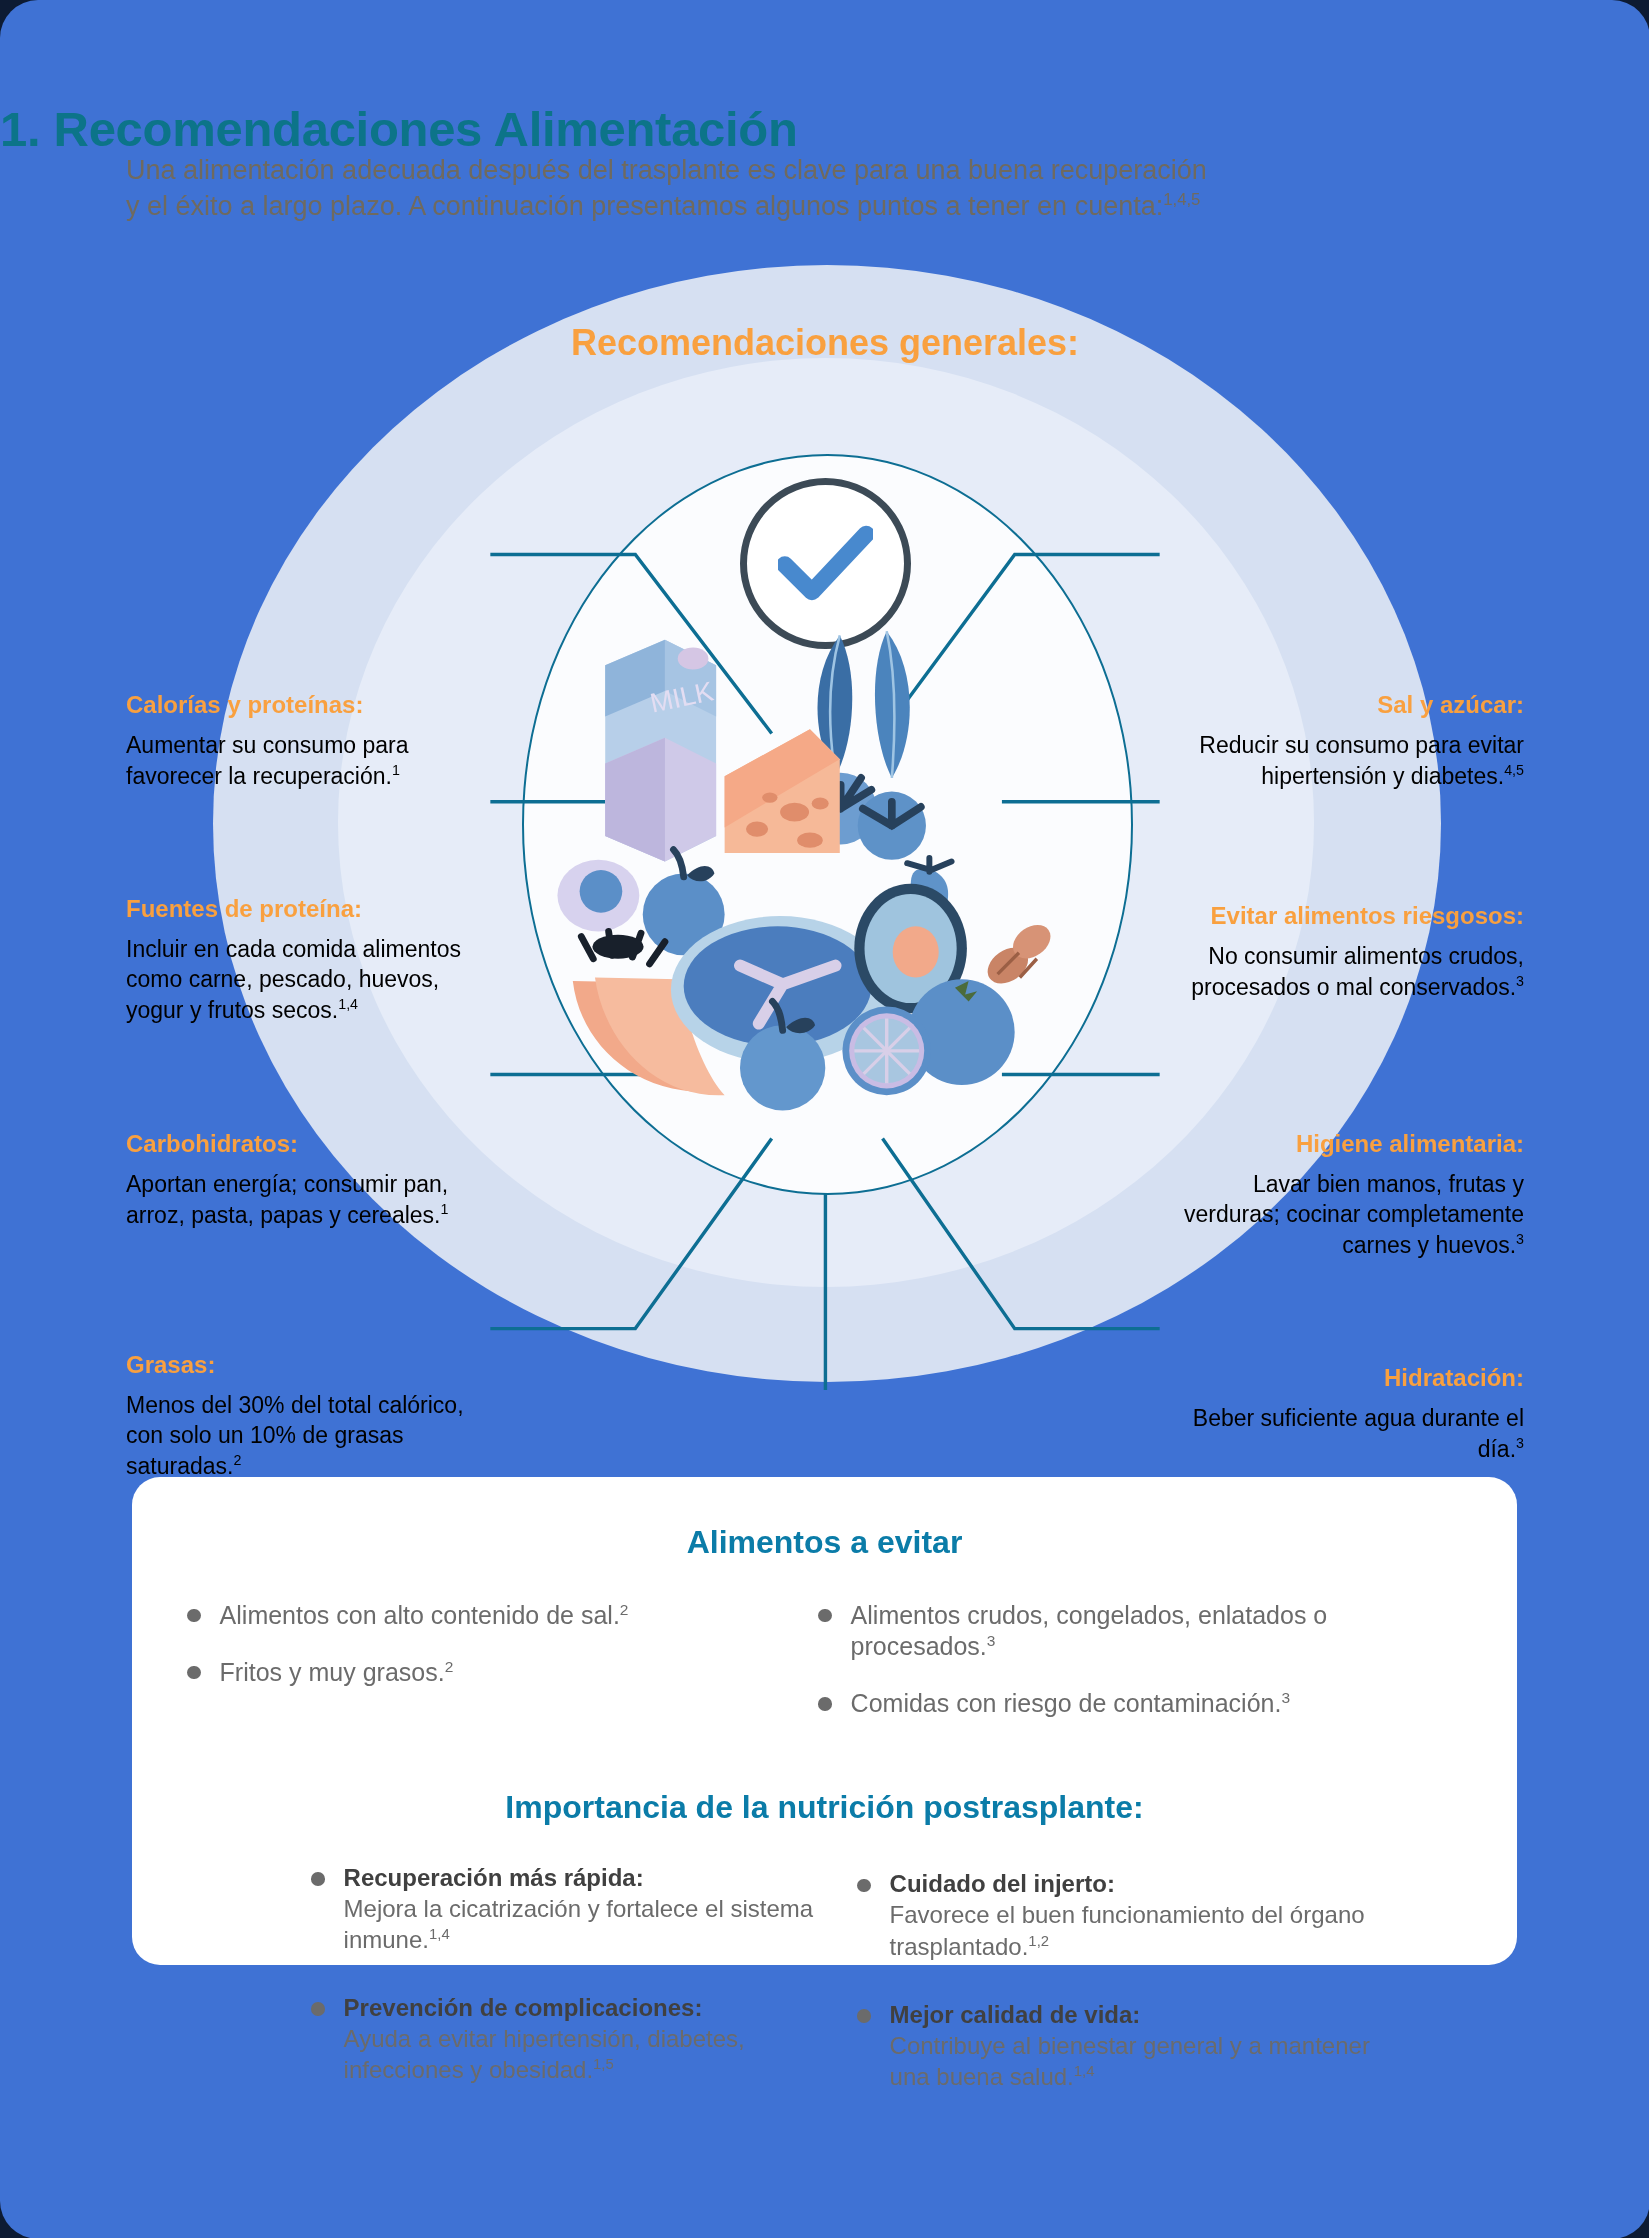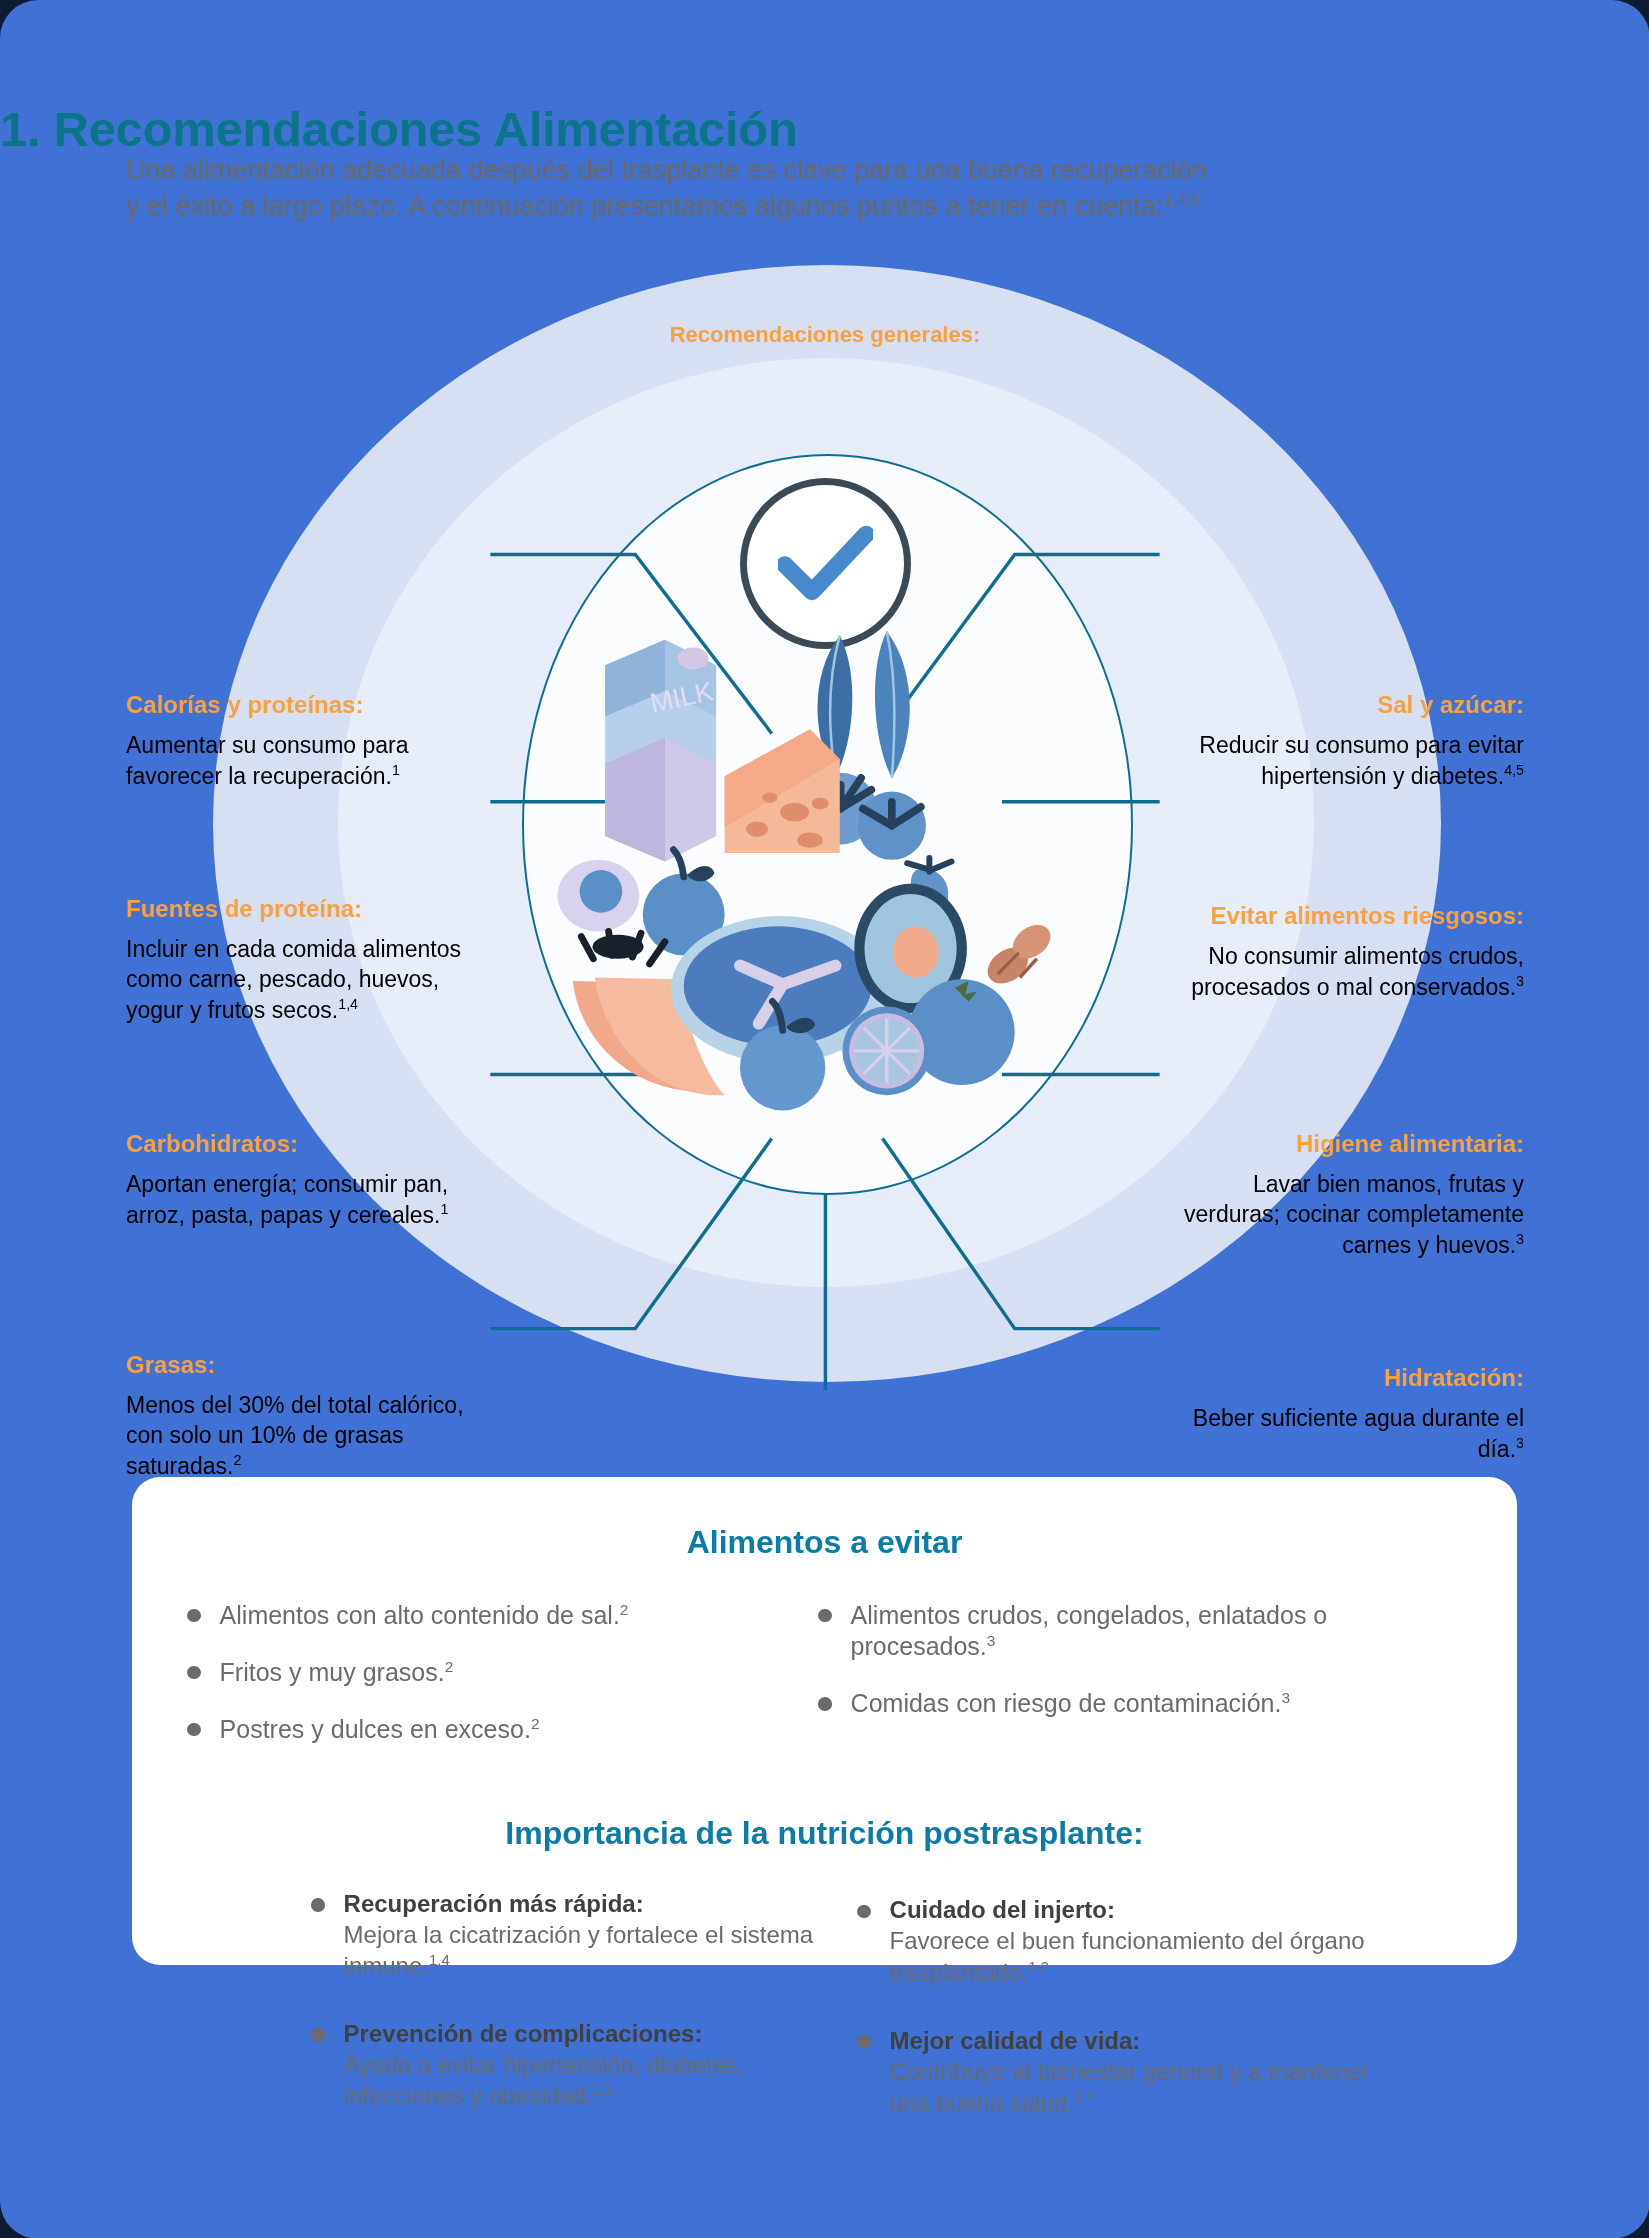--- a/index.html
+++ b/index.html
@@ -16,21 +16,21 @@
 
   
   .wheel{position:absolute;left:0;top:256px;width:1650px;height:1134px;}
   .ring{position:absolute;border-radius:50%;}
   .ring-outer{left:213px;top:8.5px;width:1228px;height:1117px;background:#d6e0f2;}
   .ring-mid  {left:338px;top:102px;width:976px;height:929px;background:#e6ecf8;}
   .ring-core {left:522px;top:198px;width:607px;height:737px;background:#fbfcfe;
               border:2.6px solid #0d6e93;}
 
   .gen-head{position:absolute;left:0;right:0;top:66px;text-align:center;
-            font-size:22px;font-weight:bold;color:#f9a03f;}
+            font-size:36px;font-weight:bold;color:#f9a03f;}
 
   
   .lines{position:absolute;left:0;top:0;width:1650px;height:1134px;}
 
   
   .badge{position:absolute;left:740px;top:222px;width:171px;height:171px;}
   .badge .pin{position:absolute;left:50%;top:135px;margin-left:-13.6px;
               width:0;height:0;border-left:13.6px solid transparent;
               border-right:13.6px solid transparent;border-top:34px solid #3c4a56;}
   .badge .circ{position:absolute;left:0;top:0;width:171px;height:171px;border-radius:50%;
@@ -262,24 +262,20 @@
     <div class="evitar-grid">
       <div class="evitar-col">
         <div class="li">
           <span class="dot"></span>
           <span class="li-txt"><span>Alimentos con alto contenido de sal.</span><sup>2</sup></span>
         </div>
         <div class="li">
           <span class="dot"></span>
           <span class="li-txt"><span>Fritos y muy grasos.</span><sup>2</sup></span>
         </div>
-        <div class="li">
-          <span class="dot"></span>
-          <span class="li-txt"><span>Postres y dulces en exceso.</span><sup>2</sup></span>
-        </div>
       </div>
       <div class="evitar-col">
         <div class="li">
           <span class="dot"></span>
           <span class="li-txt"><span>Alimentos crudos, congelados, enlatados o procesados.</span><sup>3</sup></span>
         </div>
         <div class="li">
           <span class="dot"></span>
           <span class="li-txt"><span>Comidas con riesgo de contaminación.</span><sup>3</sup></span>
         </div>

